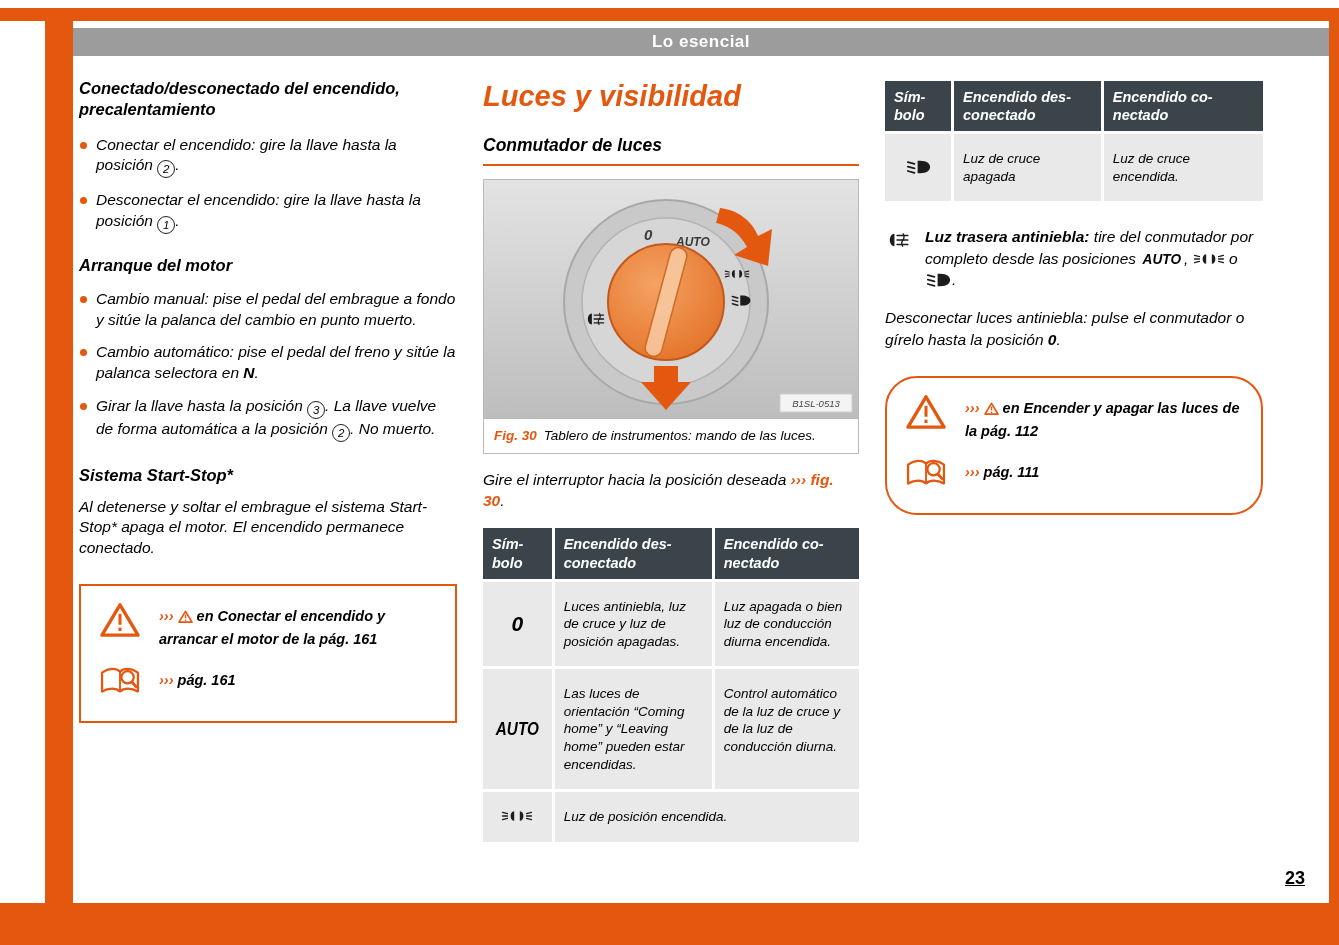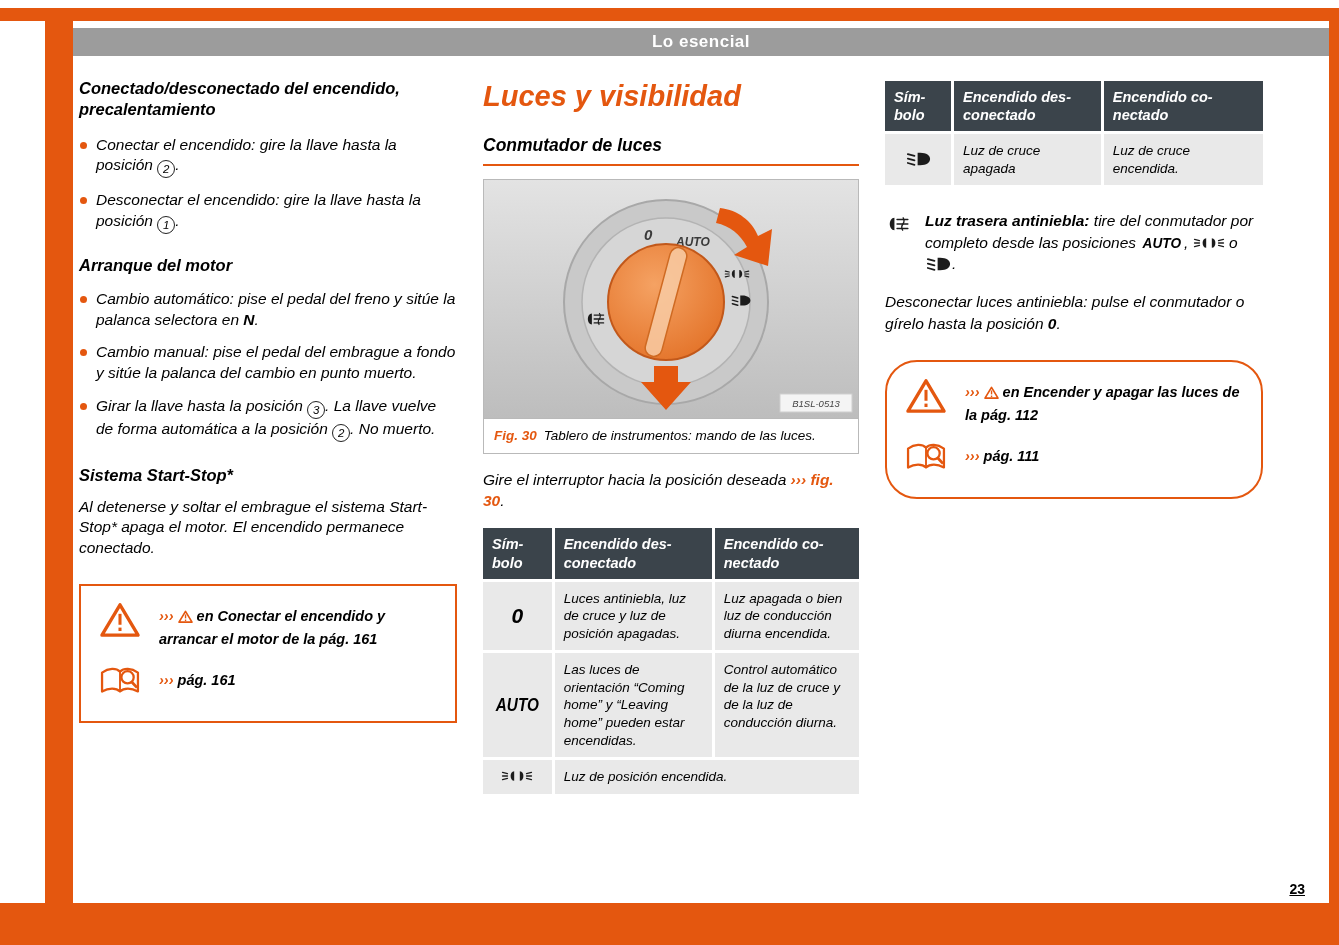--- a/index.html
+++ b/index.html
@@ -58,36 +58,36 @@
   .fig-cap{border-top:1px solid #b9b9b9;padding:8px 10px;font-size:13.5px;line-height:1.35;}
   .fig-label{color:var(--orange);font-weight:bold;margin-right:7px;}
   .mid-para{font-size:15.5px;line-height:1.33;margin:16px 0 14px;}
   .ref{color:var(--orange);font-weight:bold;}
   
   .sym-table{border-collapse:separate;border-spacing:3px;margin-left:-3px;width:calc(100% + 6px);}
   .sym-table th{
     background:var(--dark);color:#fff;font-size:14.5px;font-weight:bold;text-align:left;
     padding:7px 9px;white-space:pre-line;vertical-align:top;line-height:1.25;
   }
-  .sym-table td{background:var(--cell);font-size:13.5px;padding:8px 9px;vertical-align:top;line-height:1.3;}
+  .sym-table td{background:var(--cell);font-size:13.5px;padding:16px 9px;vertical-align:top;line-height:1.3;}
   .sym-table td.sym{text-align:center;vertical-align:middle;}
   .th-sym{width:66px;}
   .sym-zero{font-size:21px;font-weight:bold;}
   .sym-auto{font-size:18px;font-weight:bold;display:inline-block;transform:scaleX(.85);}
   .cond{font-weight:bold;display:inline-block;transform:scaleX(.88);}
   
   .rp{font-size:15.5px;line-height:1.38;margin:0 0 17px;}
   .rp1{position:relative;padding-left:40px;margin-top:22px;}
   .rp1 .lead-ic{position:absolute;left:0;top:3px;}
   .ic{width:27px;height:16px;vertical-align:-3px;}
   .ic-pos{width:32px;}
   .ic-fog{width:26px;}
   .right-box{margin-top:26px;border-radius:32px;}
   
-  .page-num{position:absolute;right:34px;bottom:48px;font-size:14px;font-weight:bold;text-decoration:underline;}
+  .page-num{position:absolute;right:34px;bottom:56px;font-size:18px;font-weight:bold;text-decoration:underline;}
 </style>
 </head>
 <body>
 
 <svg width="0" height="0" style="position:absolute" aria-hidden="true">
   <symbol id="i-beam" viewBox="0 0 30 18">
     <path d="M14 2 h3 c7 0 11 3.2 11 7 s-4 7-11 7 h-3 Z" fill="#1c1c1c"></path>
     <g stroke="#1c1c1c" stroke-width="2" stroke-linecap="round">
       <line x1="3" y1="3.5" x2="10.5" y2="5.5"></line>
         <line x1="3" y1="8.5" x2="10.5" y2="10.5"></line>
@@ -141,22 +141,22 @@
 
   <div class="col-left">
     <h3 class="h1">Conectado/desconectado del encendido, precalentamiento</h3>
     <ul class="bullets">
       <li><span>Conectar el encendido: gire la llave hasta la posición </span><span class="co">2</span><span>.</span></li>
       <li><span>Desconectar el encendido: gire la llave hasta la posición </span><span class="co">1</span><span>.</span></li>
     </ul>
 
     <h3 class="h2">Arranque del motor</h3>
     <ul class="bullets">
+      <li>Cambio manual: pise el pedal del embrague a fondo y sitúe la palanca del cambio en punto muerto.</li>
       <li><span>Cambio automático: pise el pedal del freno y sitúe la palanca selectora en </span><b>N</b><span>.</span></li>
-      <li>Cambio manual: pise el pedal del embrague a fondo y sitúe la palanca del cambio en punto muerto.</li>
       <li><span>Girar la llave hasta la posición </span><span class="co">3</span><span>. La llave vuelve de forma automática a la posición </span><span class="co">2</span><span>. No muerto.</span></li>
     </ul>
 
     <h3 class="h3">Sistema Start-Stop*</h3>
     <p class="para">Al detenerse y soltar el embrague el sistema Start-Stop* apaga el motor. El encendido permanece conectado.</p>
 
     <div class="ref-box">
       <div class="ref-row">
         <span class="box-icon">
             <svg width="42" height="38">

